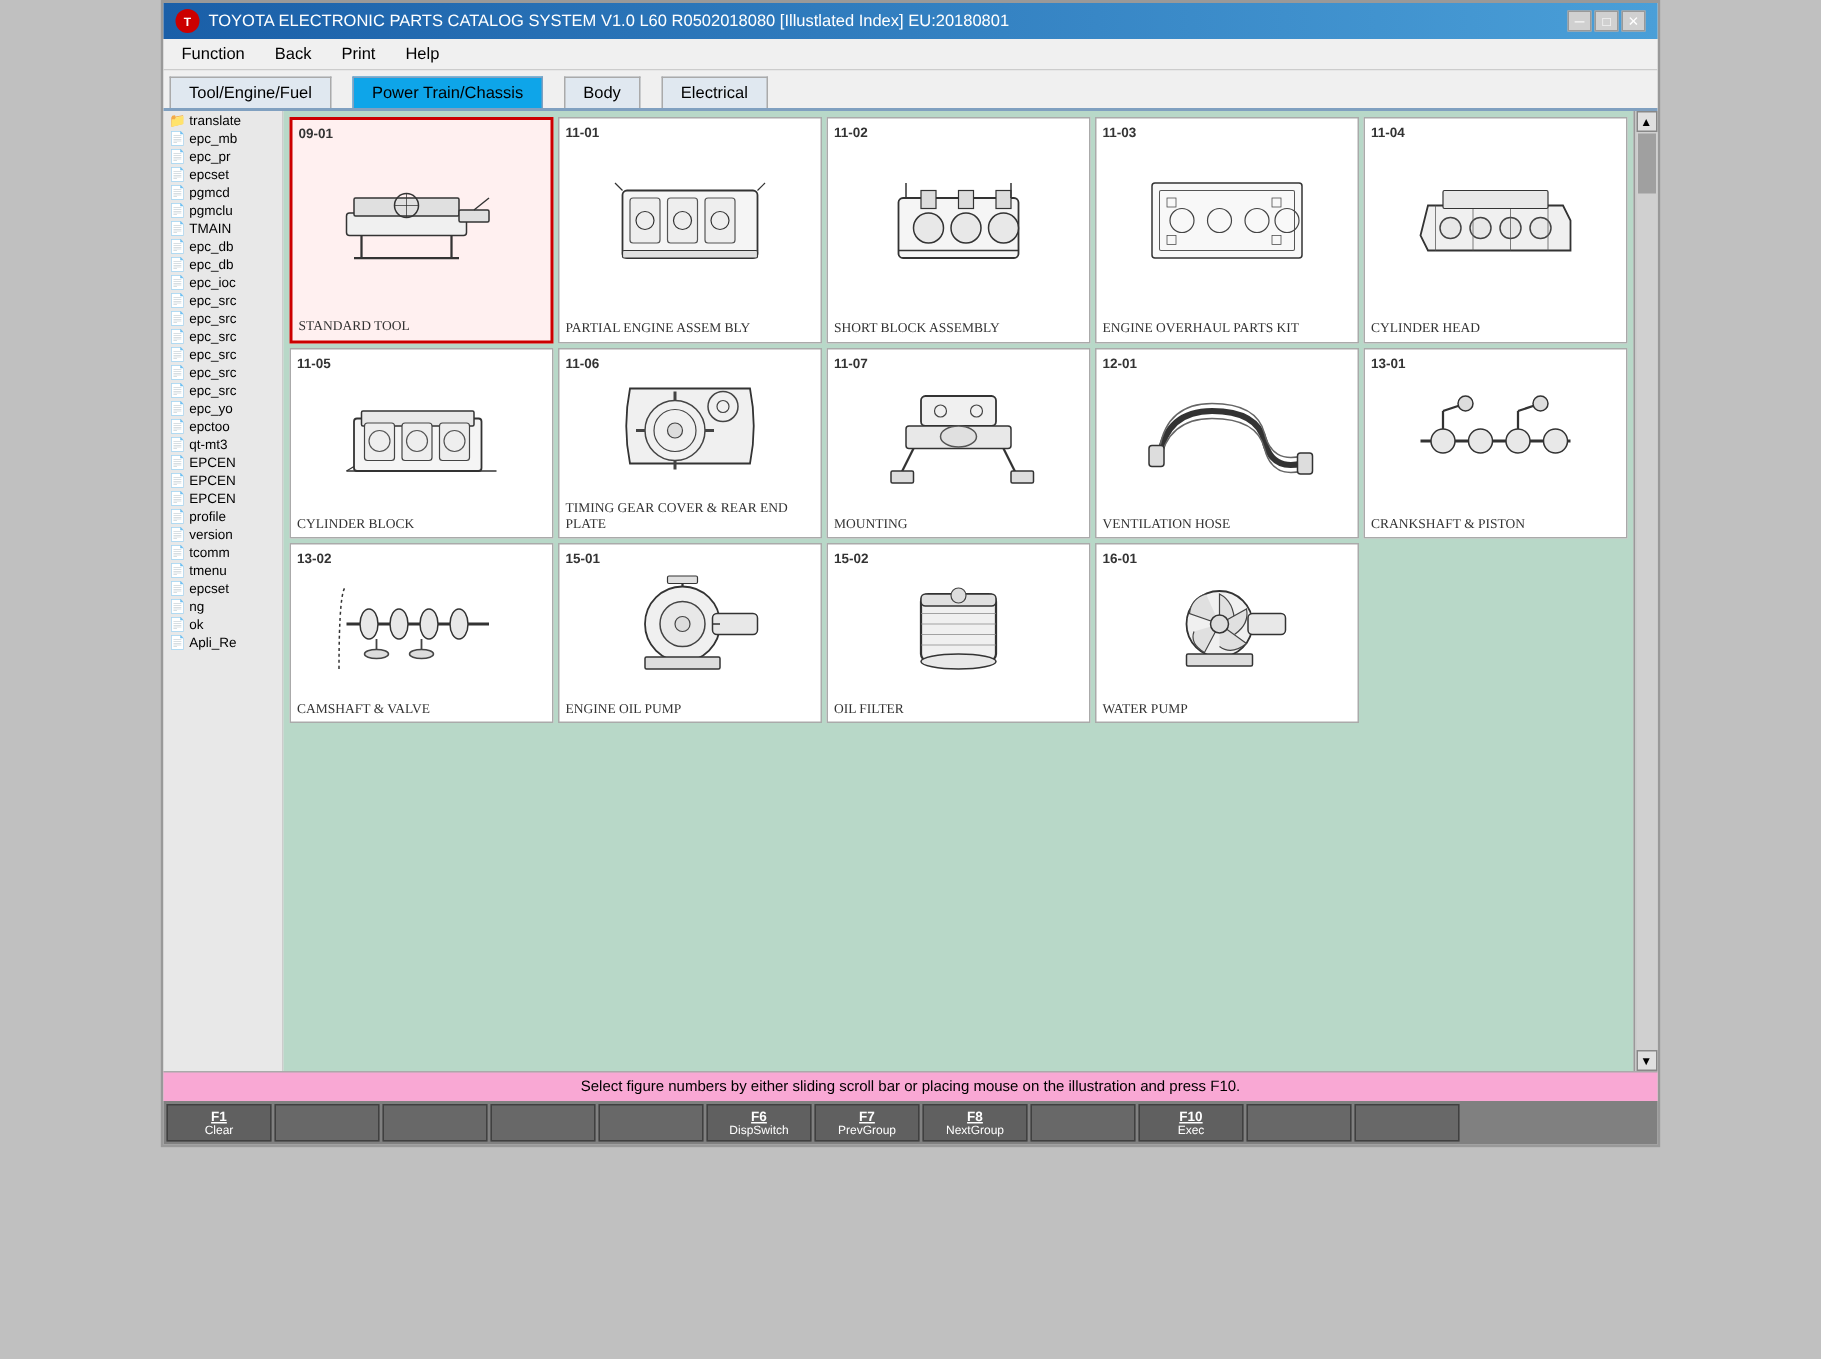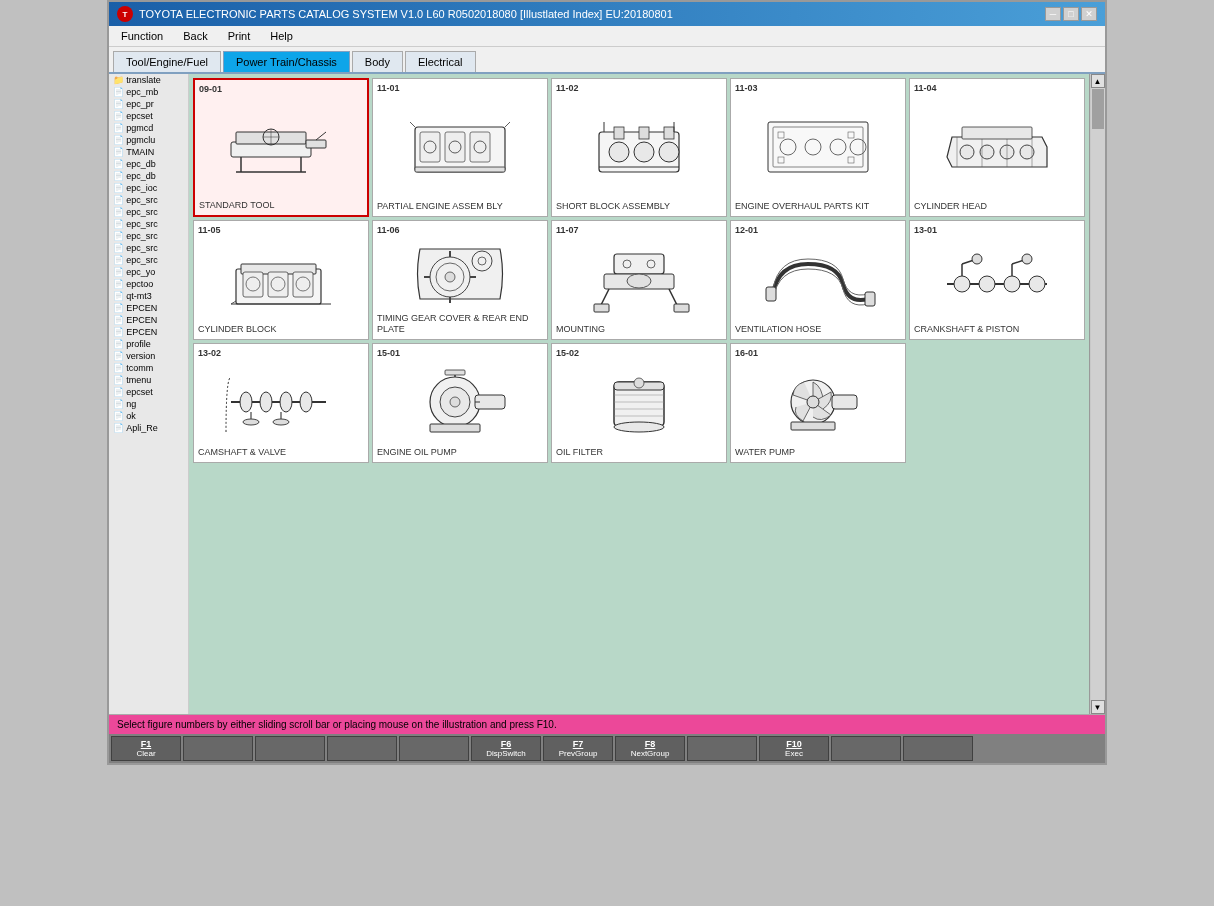--- a/index.html
+++ b/index.html
@@ -17,21 +17,21 @@
       font-size: 11px;
     }
     .title-bar-left { display: flex; align-items: center; gap: 6px; }
     .title-bar-logo { width: 16px; height: 16px; background: #cc0000; border-radius: 50%; display: flex; align-items: center; justify-content: center; color: white; font-size: 8px; font-weight: bold; }
     .title-bar-buttons { display: flex; gap: 2px; }
     .title-btn { width: 16px; height: 14px; background: #d0d0d0; border: 1px solid #999; font-size: 9px; display: flex; align-items: center; justify-content: center; cursor: pointer; }
 
     .menu-bar { background: #f0f0f0; padding: 2px 8px; border-bottom: 1px solid #ccc; display: flex; gap: 12px; }
     .menu-item { font-size: 11px; cursor: pointer; padding: 2px 4px; }
 
-    .tab-bar { display: flex; gap: 2px; padding: 4px 4px 0; background: #f0f0f0; border-bottom: 2px solid #80a0c0; }
+    .tab-bar { display: flex; gap: 14px; padding: 4px 4px 0; background: #f0f0f0; border-bottom: 2px solid #80a0c0; }
     .tab { padding: 4px 12px; font-size: 11px; background: #e0e8f0; border: 1px solid #aaa; border-bottom: none; cursor: pointer; }
     .tab.active { background: #0ea5e9; font-weight: normal; border-color: #80a0c0; }
 
     .main-content { display: flex; }
 
     .sidebar {
       width: 80px;
       background: #e8e8e8;
       border-right: 1px solid #ccc;
       font-size: 9px;
@@ -51,23 +51,23 @@
       padding: 4px;
       cursor: pointer;
       min-height: 120px;
       display: flex;
       flex-direction: column;
     }
     .card.selected { border: 2px solid #cc0000; background: #fff0f0; gap: 16px; }
     .card-code { font-size: 9px; color: #333; margin-bottom: 2px; font-weight: bold; }
     .card-image { flex: 1; display: flex; align-items: center; justify-content: center; min-height: 70px; }
     .card-image svg { max-width: 100%; max-height: 70px; }
-    .card-label { font-size: 9px; color: #333; margin-top: 2px; line-height: 1.2; }
-
-    .status-bar { background: #ec4899; border-top: 1px solid #aaa; padding: 4px 8px; font-size: 10px; }
+    .card-label { font-size: 9px; color: #333; margin-top: 14px; line-height: 1.2; font-family: Liberation Serif, serif; }
+
+    .status-bar { background: #f9a8d4; border-top: 1px solid #aaa; padding: 4px 8px; font-size: 10px; text-align: center; }
 
     .function-bar { background: #808080; display: flex; padding: 2px; gap: 2px; }
     .fn-key { background: #606060; color: white; padding: 2px 6px; font-size: 9px; min-width: 70px; text-align: center; border: 1px solid #404040; }
     .fn-key .key-name { font-weight: bold; text-decoration: underline; }
     .fn-key .key-label { font-size: 8px; }
     .fn-key-empty { background: #686868; color: white; padding: 2px 6px; font-size: 9px; min-width: 70px; border: 1px solid #404040; }
 
     
     .part-svg { stroke: #333; fill: none; stroke-width: 1; }
   </style>

